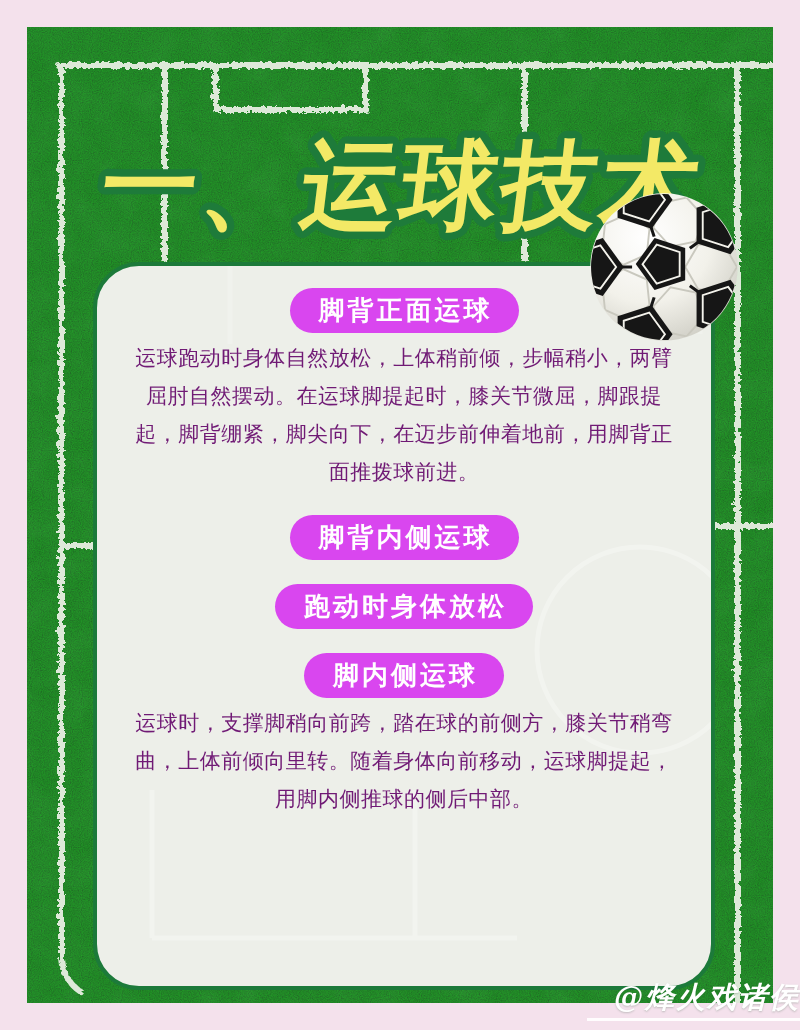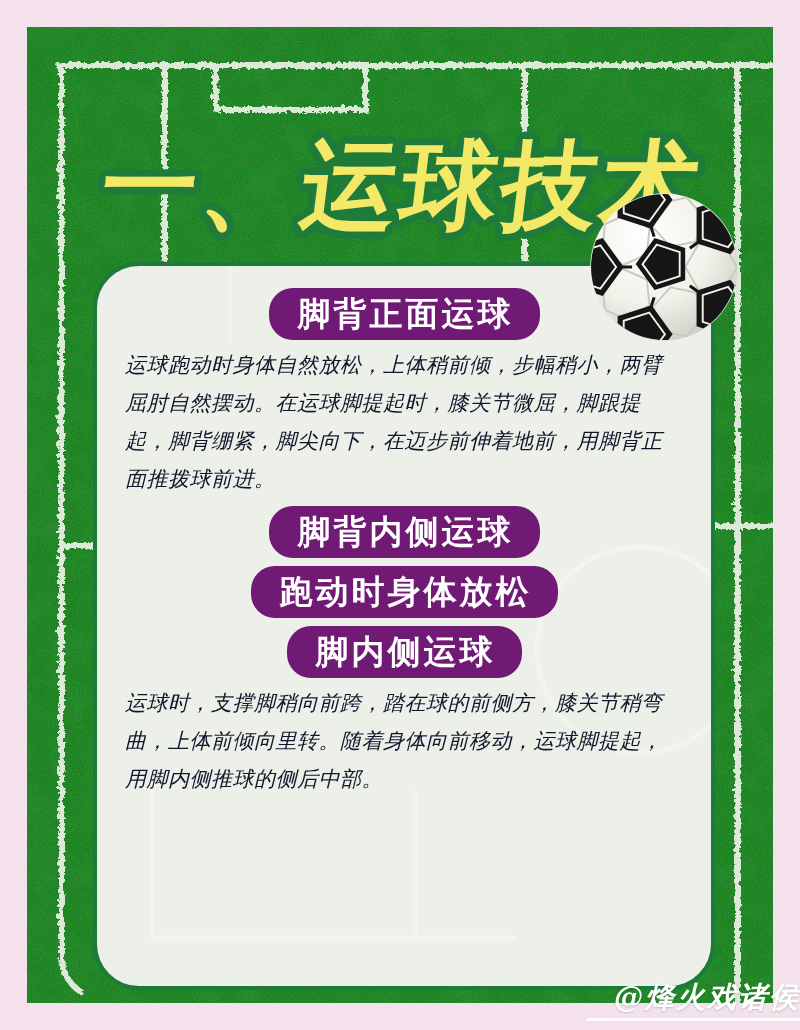--- a/index.html
+++ b/index.html
@@ -8,27 +8,27 @@
   .field{position:absolute;left:27px;top:27px;width:746px;height:976px;background:#2f6a34;overflow:hidden;}
   .field svg.grass{position:absolute;left:0;top:0;}
   .noise-fine{mix-blend-mode:overlay;}
   .noise-coarse{mix-blend-mode:soft-light;}
   .lines{position:absolute;left:0;top:0;}
   .title-wrap{position:absolute;left:90px;top:103px;width:660px;height:150px;}
   .card{position:absolute;left:93px;top:262px;width:622px;height:728px;background:#edefe9;
         border:4px solid #1c7a3a;border-radius:46px;box-sizing:border-box;overflow:hidden;}
   .card-lines{position:absolute;left:0;top:0;}
   .card-inner{position:relative;padding:22px 26px 0 26px;}
-  .section{margin-top:8px;}
+  .section{margin-top:24px;}
   .section:first-child{margin-top:0;}
-  .pill{display:block;width:max-content;margin:0 auto;background:#701a75;color:#ffffff;
-        font-size:33px;font-weight:bold;letter-spacing:3px;line-height:1;
+  .pill{display:block;width:max-content;margin:0 auto;background:#d946ef;color:#ffffff;
+        font-size:26px;font-weight:bold;letter-spacing:3px;line-height:1;
         padding:9px 26px 10px 29px;border-radius:24px;}
-  .para{margin:6px 2px 6px 2px;font-size:21px;line-height:38px;color:#0f172a;
-        letter-spacing:0.5px;text-align:left;font-style:italic;}
+  .para{margin:6px 2px 6px 2px;font-size:21px;line-height:38px;color:#701a75;
+        letter-spacing:0.5px;text-align:center;}
   .ball{position:absolute;left:588px;top:191px;width:152px;height:152px;}
   .watermark{position:absolute;left:587px;top:982px;width:240px;text-align:center;
              color:#ffffff;font-family:"DejaVu Serif",serif;font-style:italic;font-weight:bold;
              font-size:29px;letter-spacing:2px;line-height:1.1;padding-bottom:4px;
              border-bottom:3px solid rgba(255,255,255,0.92);
              text-shadow:0 1px 2px rgba(40,80,50,0.25);}
 </style>
 </head>
 <body>
 

